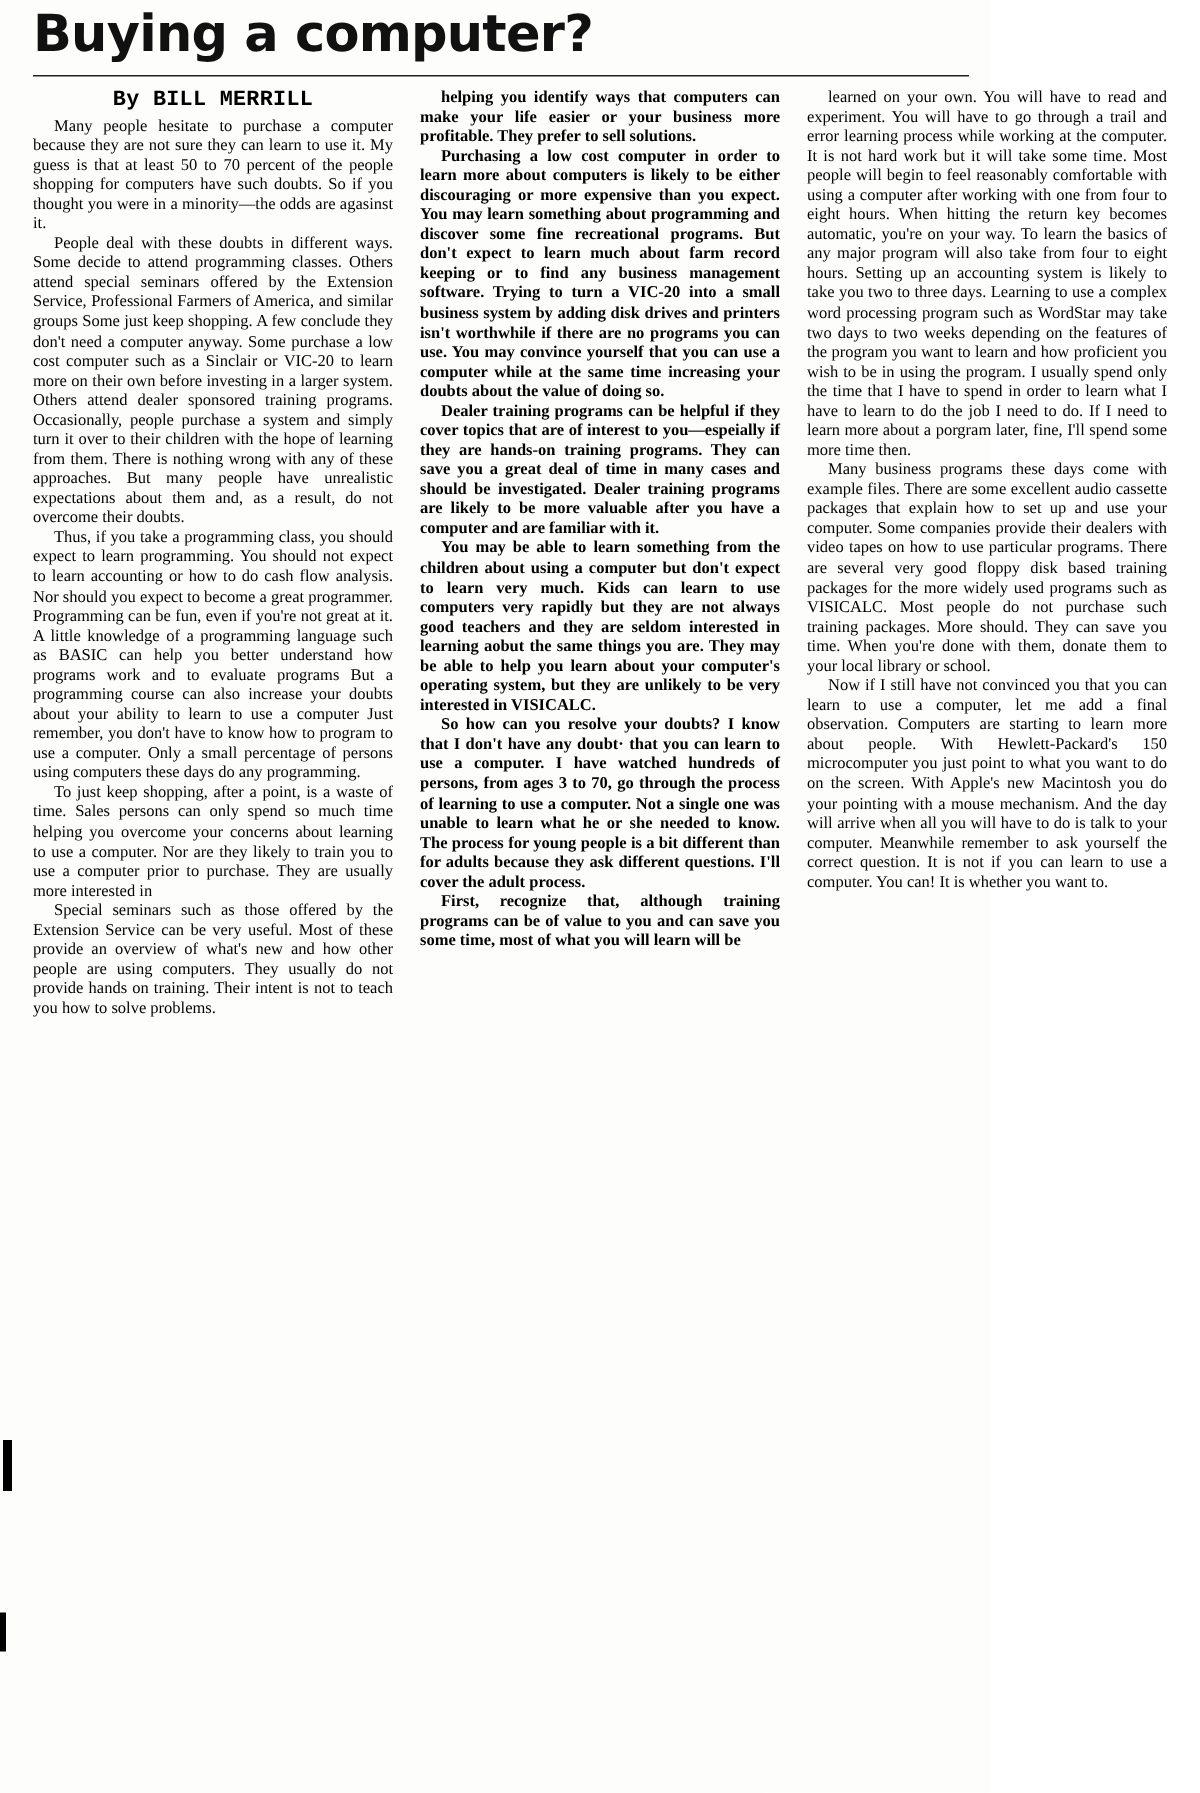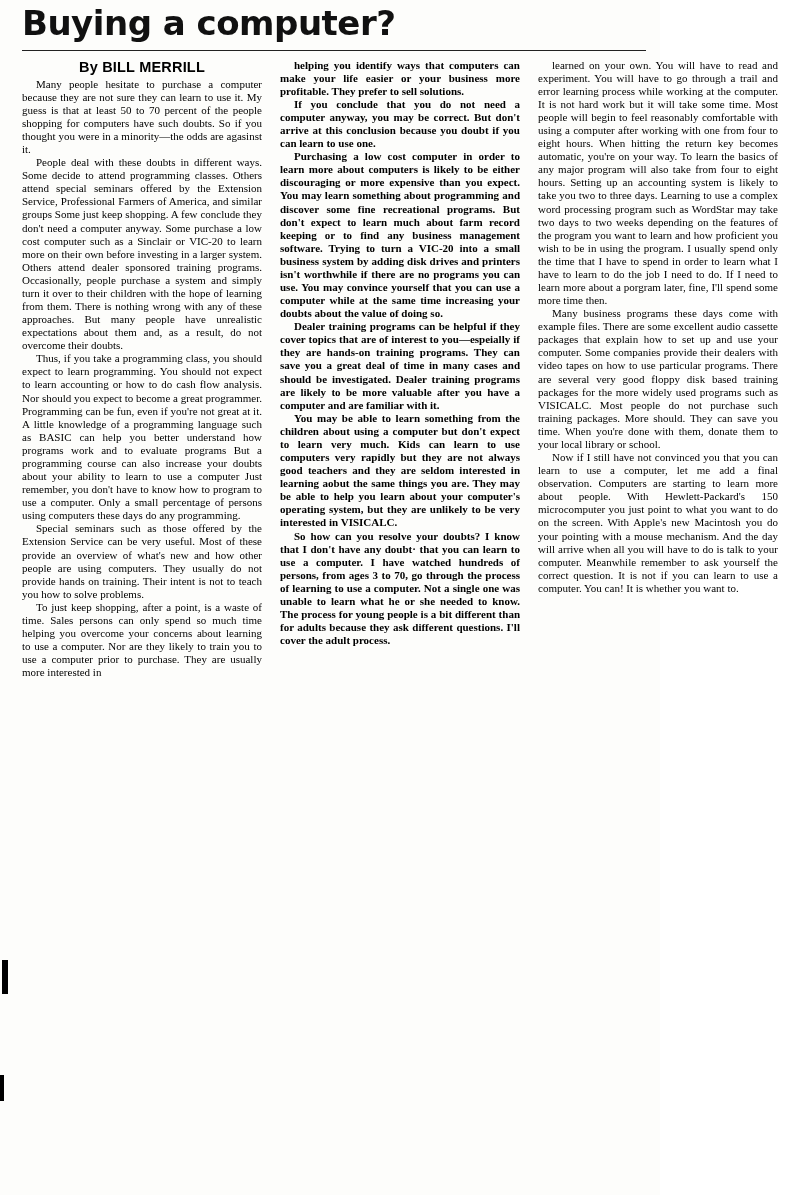--- a/index.html
+++ b/index.html
@@ -41,21 +41,21 @@
   .columns {
     display: flex;
     gap: 18px;
     align-items: flex-start;
   }
   .col {
     width: 240px;
     flex: 0 0 240px;
   }
   .byline {
-    font-family: Liberation Sans, sans-serif;
+    font-family: Liberation Mono, monospace;
     font-weight: 700;
     font-size: 14.5px;
     text-align: center;
     margin: 0 0 3px 0;
     letter-spacing: 0.2px;
   }
   p.body {
     margin: 0;
     font-size: 11px;
     line-height: 1.19;
@@ -95,31 +95,31 @@
   <h1 class="headline">Buying a computer?</h1>
   <hr class="rule">
 
   <div class="columns">
 
     <div class="col col-left">
       <div class="byline">By BILL MERRILL</div>
       <p class="body">Many people hesitate to purchase a computer because they are not sure they can learn to use it. My guess is that at least 50 to 70 percent of the people shopping for computers have such doubts. So if you thought you were in a minority—the odds are agasinst it.</p>
       <p class="body">People deal with these doubts in different ways. Some decide to attend programming classes. Others attend special seminars offered by the Extension Service, Professional Farmers of America, and similar groups  Some just keep shopping. A few conclude they don't need a computer anyway. Some purchase a low cost computer such as a Sinclair or VIC-20 to learn more on their own before investing in a larger system. Others attend dealer sponsored training programs. Occasionally, people purchase a system and simply turn it over to their children with the hope of learning from them. There is nothing wrong with any of these approaches. But many people have unrealistic expectations about them and, as a result, do not overcome their doubts.</p>
       <p class="body">Thus, if you take a programming class, you should expect to learn programming. You should not expect to learn accounting or how to do cash flow analysis. Nor should you expect to become a great programmer. Programming can be fun, even if you're not great at it. A little knowledge of a programming language such as BASIC can help you better understand how programs work and to evaluate programs  But a programming course can also increase your doubts about your ability to learn to use a computer  Just remember, you don't have to know how to program to use a computer. Only a small percentage of persons using computers these days do any programming.</p>
+      <p class="body">To just keep shopping, after a point, is a waste of time. Sales persons can only spend so much time helping you overcome your concerns about learning to use a computer. Nor are they likely to train you to use a computer prior to purchase. They are usually more interested in</p>
       <p class="body">Special seminars such as those offered by the Extension Service can be very useful. Most of these provide an overview of what's new and how other people are using computers. They usually do not provide hands on training. Their intent is not to teach you how to solve problems.</p>
-      <p class="body">To just keep shopping, after a point, is a waste of time. Sales persons can only spend so much time helping you overcome your concerns about learning to use a computer. Nor are they likely to train you to use a computer prior to purchase. They are usually more interested in</p>
     </div>
 
     <div class="col">
       <p class="body">helping you identify ways that computers can make your life easier or your business more profitable. They prefer to sell solutions.</p>
-      <p class="body">If you conclude that you do not need a computer anyway, you may be correct. But don't arrive at this conclusion because you doubt if you can learn to use one.</p>
       <p class="body">Purchasing a low cost computer in order to learn more about computers is likely to be either discouraging or more expensive than you expect. You may learn something about programming and discover some fine recreational programs. But don't expect to learn much about farm record keeping or to find any business management software. Trying to turn a VIC-20 into a small business system by adding disk drives and printers isn't worthwhile if there are no programs you can use. You may convince yourself that you can use a computer while at the same time increasing your doubts about the value of doing so.</p>
       <p class="body">Dealer training programs can be helpful if they cover topics that are of interest to you—espeially if they are hands-on training programs. They can save you a great deal of time in many cases and should be investigated. Dealer training programs are likely to be more valuable after you have a computer and are familiar with it.</p>
       <p class="body">You may be able to learn something from the children about using a computer but don't expect to learn very much. Kids can learn to use computers very rapidly but they are not always good teachers and they are seldom interested in learning aobut the same things you are. They may be able to help you learn about your computer's operating system, but they are unlikely to be very interested in VISICALC.</p>
       <p class="body">So how can you resolve your doubts? I know that I don't have any doubt· that you can learn to use a computer. I have watched hundreds of persons, from ages 3 to 70, go through the process of learning to use a computer. Not a single one was unable to learn what he or she needed to know. The process for young people is a bit different than for adults because they ask different questions. I'll cover the adult process.</p>
+      <p class="body">First, recognize that, although training programs can be of value to you and can save you some time, most of what you will learn will be</p>
     </div>
 
     <div class="col bold">
       <p class="body">learned on your own. You will have to read and experiment. You will have to go through a trail and error learning process while working at the computer. It is not hard work but it will take some time. Most people will begin to feel reasonably comfortable with using a computer after working with one from four to eight hours. When hitting the return key becomes automatic, you're on your way. To learn the basics of any major program will also take from four to eight hours. Setting up an accounting system is likely to take you two to three days. Learning to use a complex word processing program such as WordStar may take two days to two weeks depending on the features of the program you want to learn and how proficient you wish to be in using the program. I usually spend only the time that I have to spend in order to learn what I have to learn to do the job I need to do. If I need to learn more about a porgram later, fine, I'll spend some more time then.</p>
       <p class="body">Many business programs these days come with example files. There are some excellent audio cassette packages that explain how to set up and use your computer. Some companies provide their dealers with video tapes on how to use particular programs. There are several very good floppy disk based training packages for the more widely used programs such as VISICALC. Most people do not purchase such training packages. More should. They can save you time. When you're done with them, donate them to your local library or school.</p>
       <p class="body">Now if I still have not convinced you that you can learn to use a computer, let me add a final observation. Computers are starting to learn more about people. With Hewlett-Packard's 150 microcomputer you just point to what you want to do on the screen. With Apple's new Macintosh you do your pointing with a mouse mechanism. And the day will arrive when all you will have to do is talk to your computer. Meanwhile remember to ask yourself the correct question. It is not if you can learn to use a computer. You can! It is whether you want to.</p>
     </div>
 
   </div>
 

